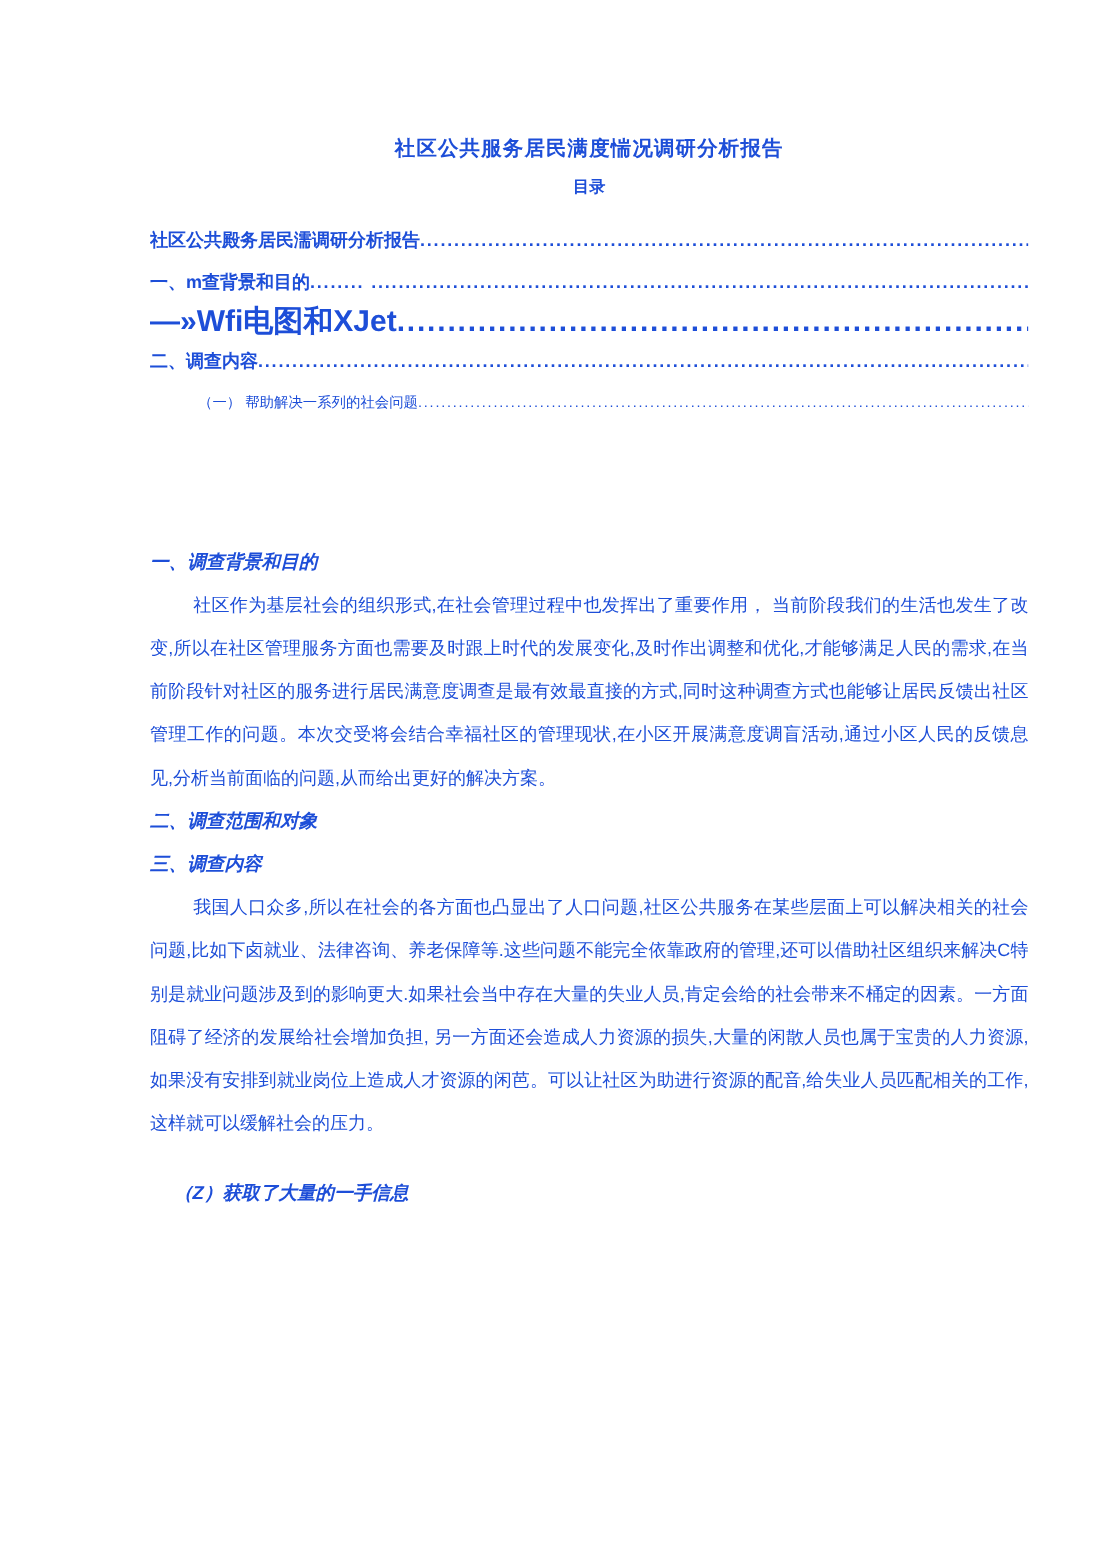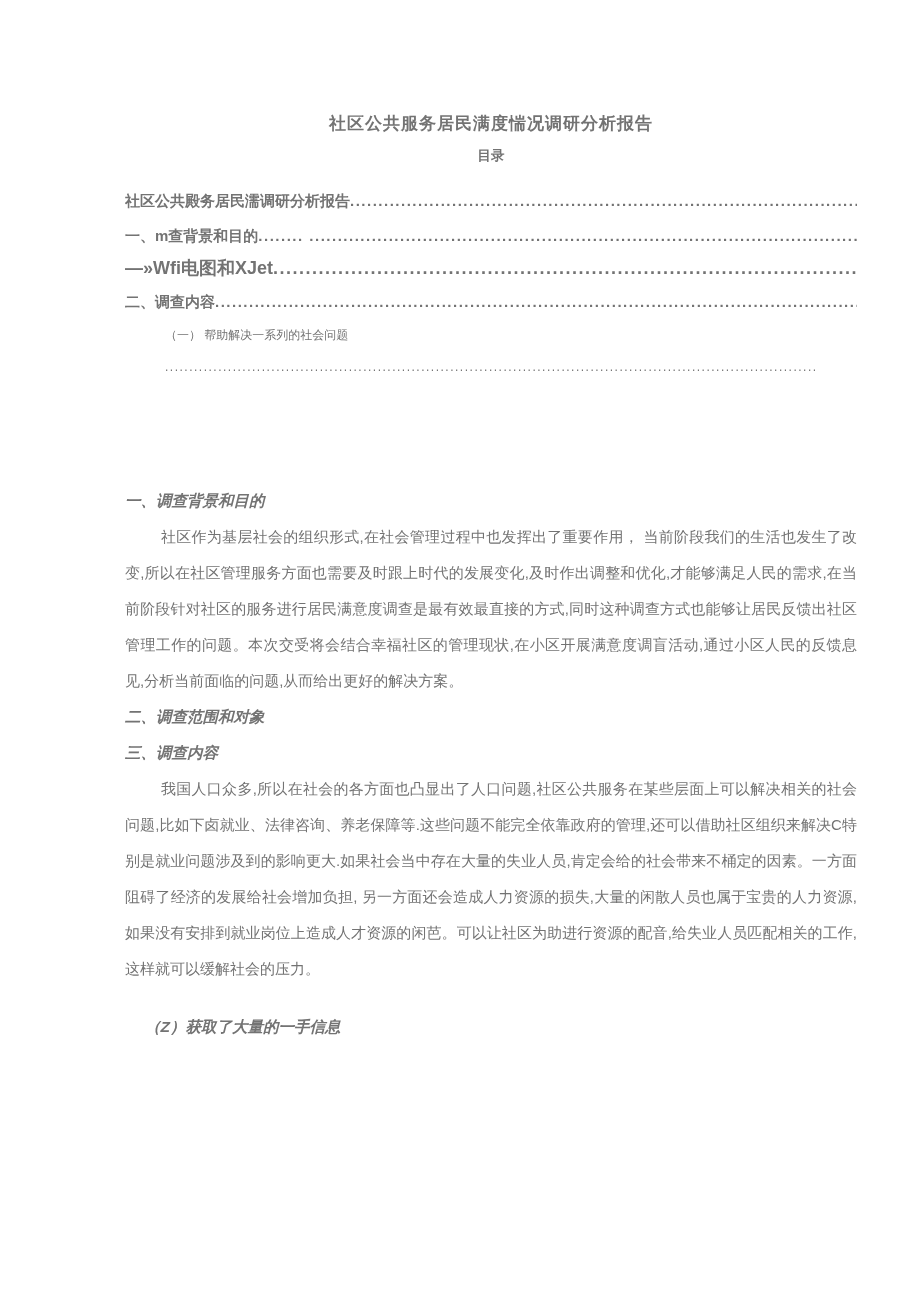--- a/index.html
+++ b/index.html
@@ -3,21 +3,21 @@
 <meta charset="utf-8">
 <style>
   * { margin: 0; padding: 0; box-sizing: border-box; }
   html, body { background: #ffffff; }
   .page {
     position: relative;
     width: 920px;
     height: 1301px;
     margin: 0 auto;
     background: #ffffff;
-    color: #737373;
+    color: #1d4ed8;
     font-family: "Liberation Sans", "DejaVu Sans", sans-serif;
     padding: 112px 63px 0 125px;
     overflow: hidden;
   }
   .doc-title {
     font-size: 17px;
     font-weight: bold;
     text-align: center;
     letter-spacing: 1px;
     line-height: 24px;
@@ -40,27 +40,26 @@
   .toc-label { flex: 0 0 auto; }
   .toc-dots {
     flex: 1 1 auto;
     overflow: hidden;
     white-space: nowrap;
     letter-spacing: 1.5px;
     font-weight: normal;
   }
   .toc-l1 { font-size: 15px; font-weight: bold; line-height: 35px; }
   .toc-l1 .toc-dots { font-weight: bold; }
-  .toc-big { font-size: 18px; line-height: 31px; }
+  .toc-big { font-size: 25px; line-height: 31px; }
   .toc-sub {
     font-size: 12px;
     font-weight: normal;
     line-height: 32px;
     padding-left: 40px;
-    flex-direction: column;
   }
   .body-spacer { height: 100px; }
   .sec-heading {
     font-size: 15.5px;
     font-weight: bold;
     line-height: 36px;
     font-style: italic;
   }
   .sub-heading { padding-left: 20px; }
   .gap-before { margin-top: 22px; }

